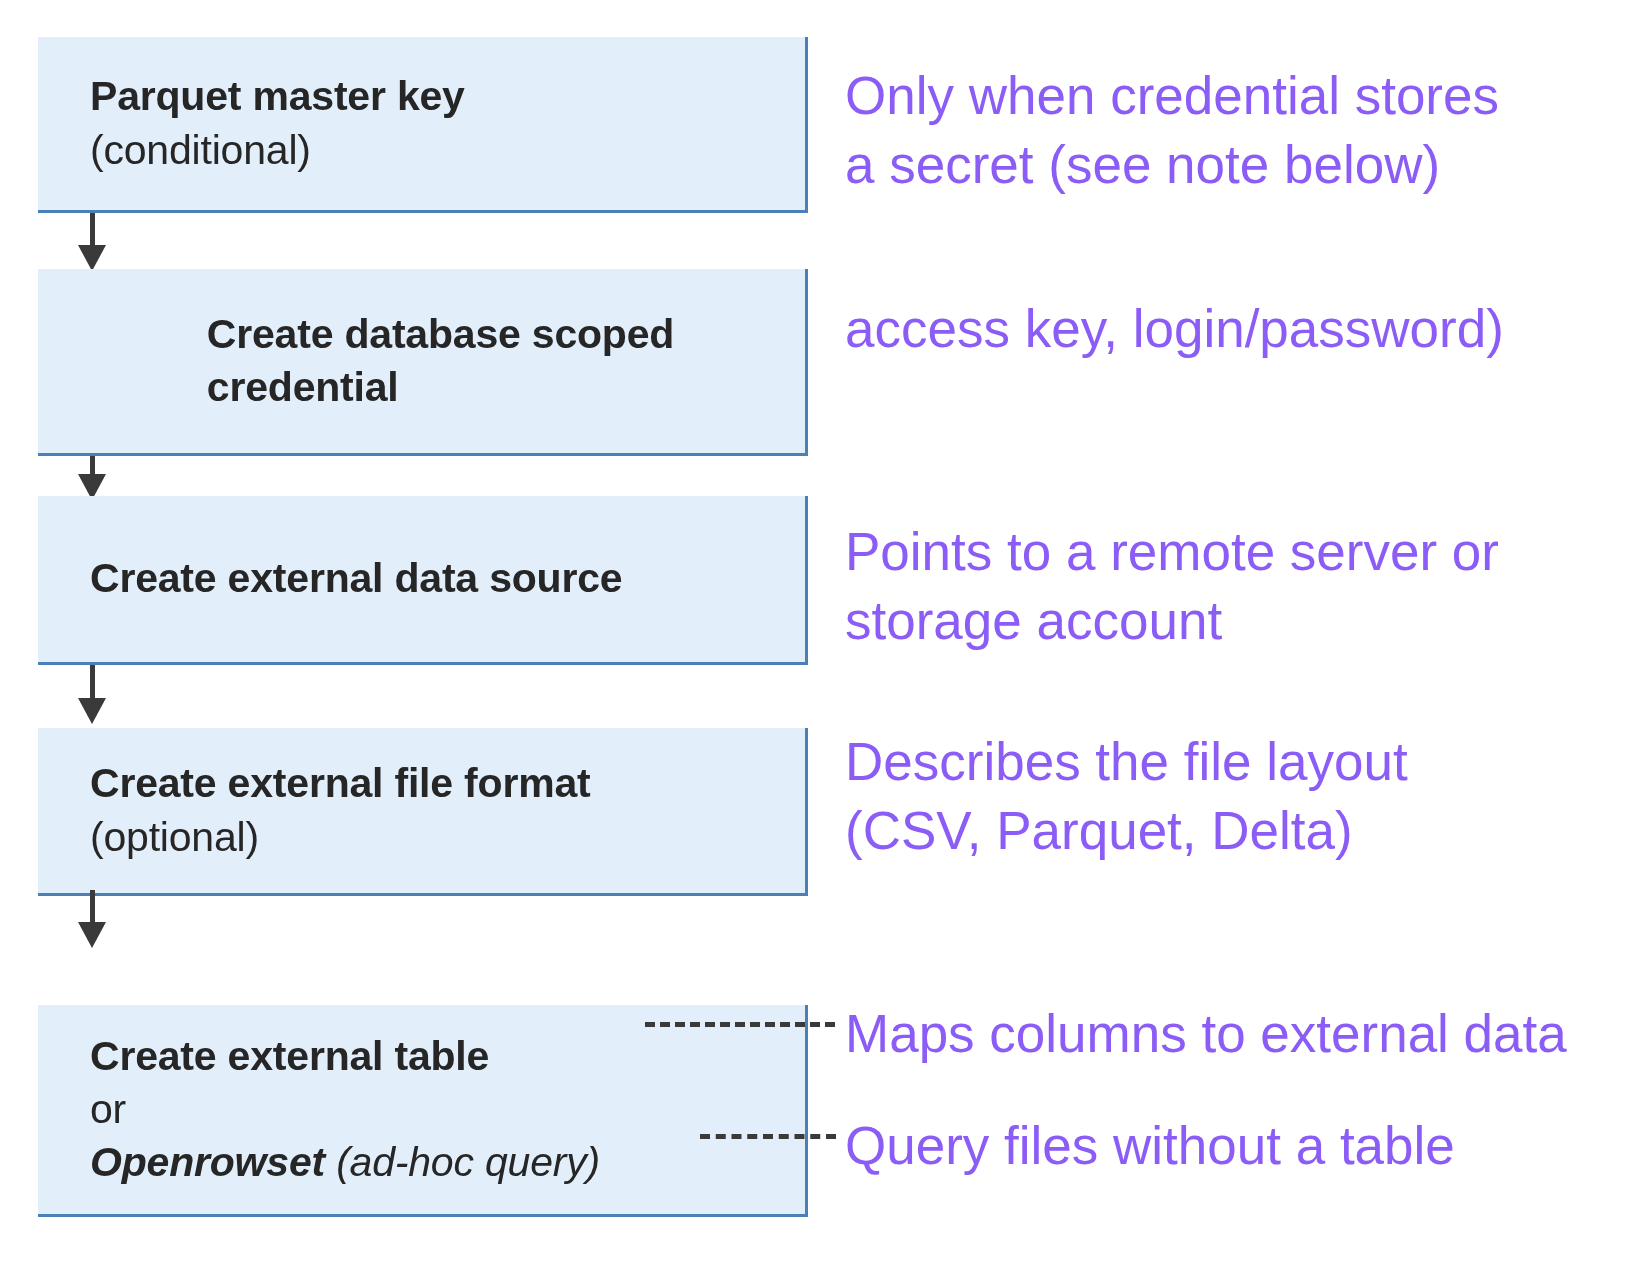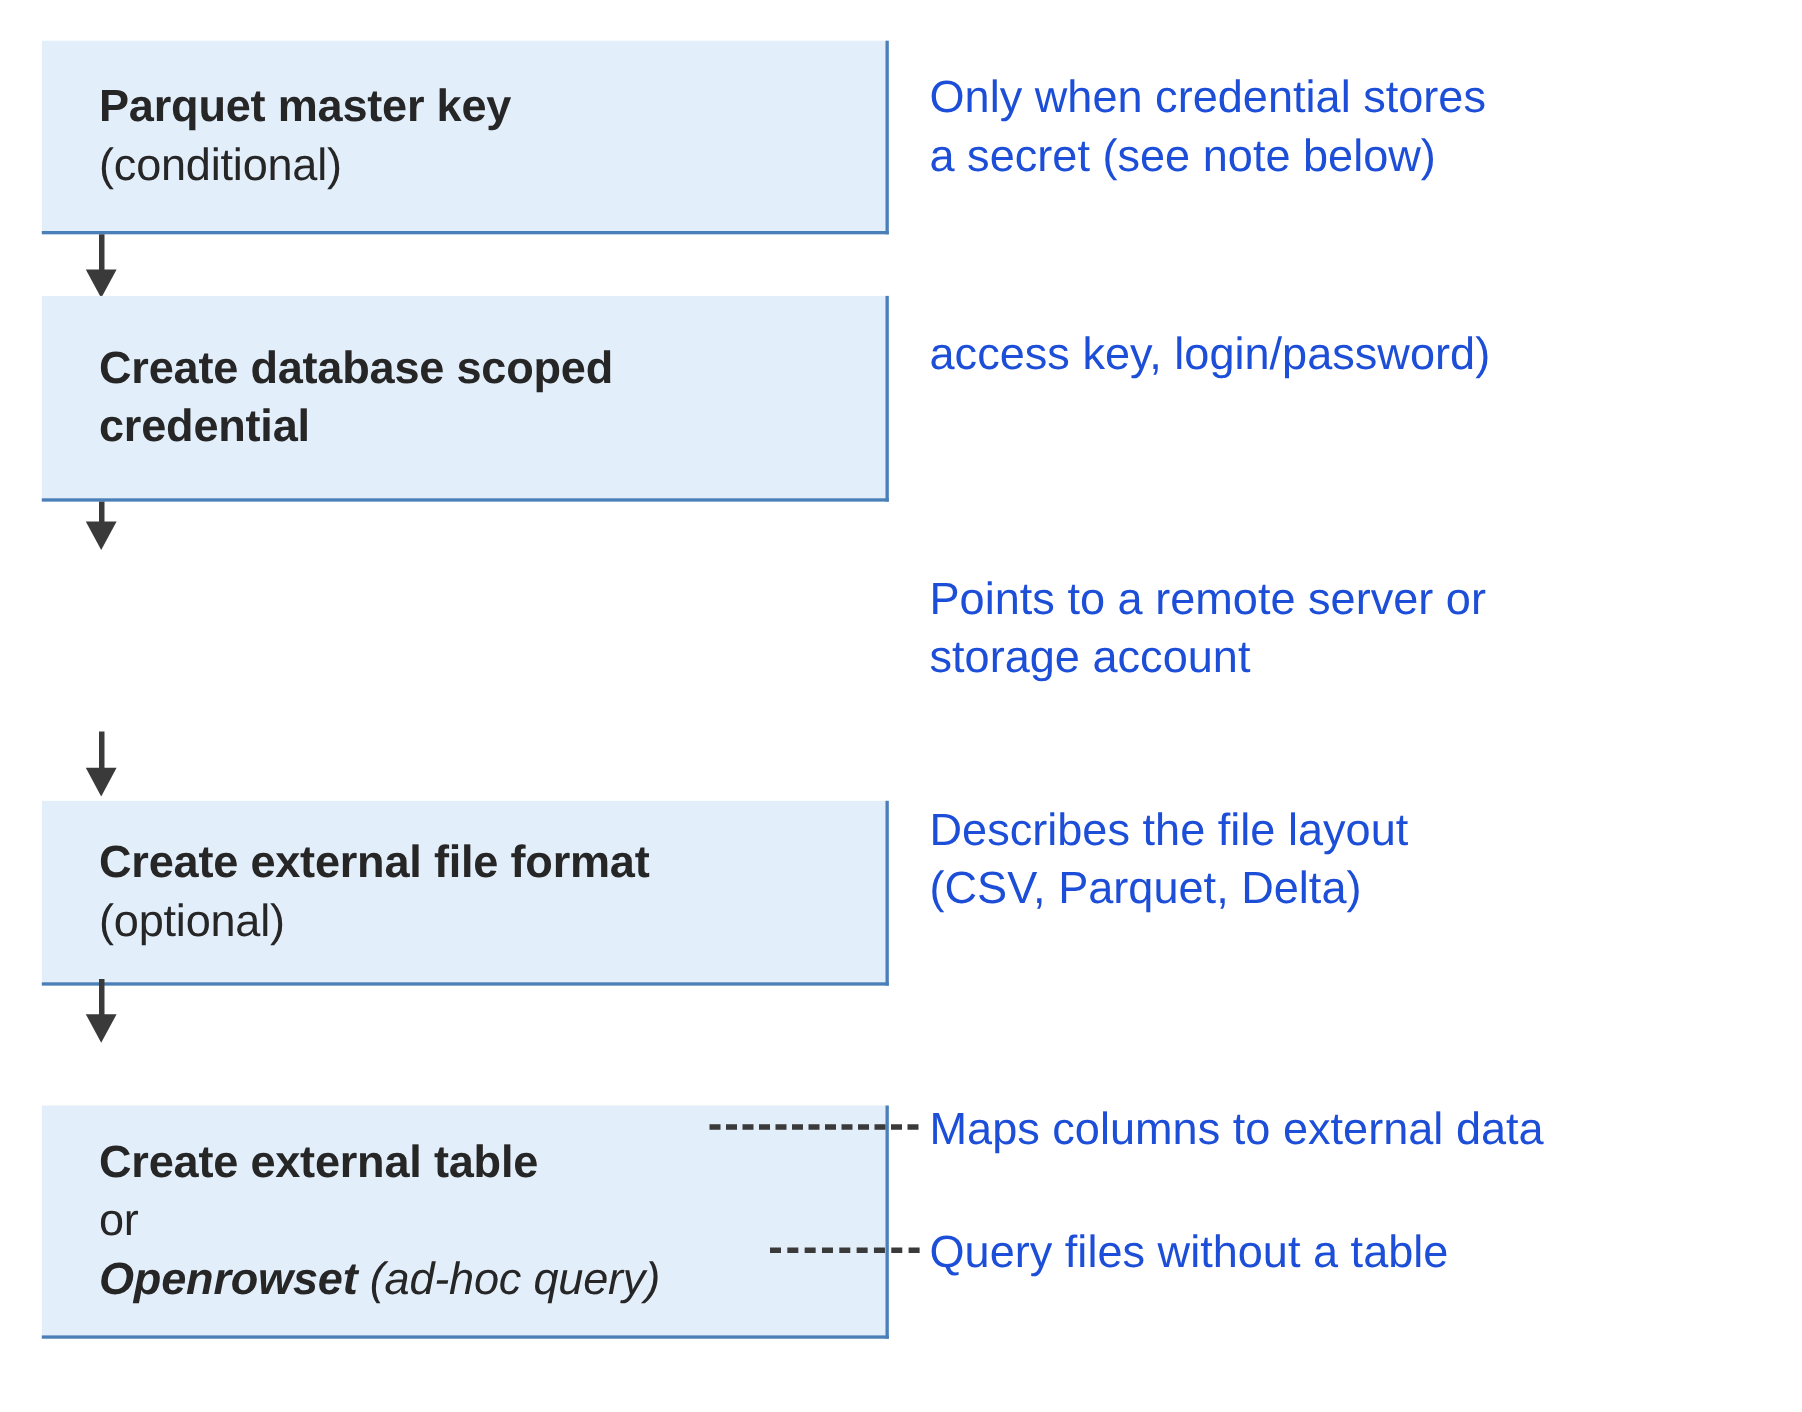--- a/index.html
+++ b/index.html
@@ -54,21 +54,21 @@
   }
   .step-line.mixed {
     font-weight: normal;
     font-style: italic;
   }
   .step-line.mixed .b {
     font-weight: bold;
   }
 
   #box-1 { top: 37px;   height: 176px; }
-  #box-2 { top: 269px;  height: 187px; }
+  #box-2 { top: 269px;  height: 187px; align-items: center; }
   #box-3 { top: 496px;  height: 169px; }
   #box-4 { top: 728px;  height: 168px; }
   #box-5 { top: 1005px; height: 212px; }
 
   
   .arrow {
     position: absolute;
     left: 84px;
     width: 16px;
   }
@@ -104,24 +104,24 @@
 
   #arrow-4 { top: 890px; height: 58px; }
   #arrow-4 .shaft { height: 36px; }
   #arrow-4 .head  { top: 32px; }
 
   
   .note {
     position: absolute;
     left: 845px;
     width: 780px;
-    font-size: 41px;
+    font-size: 53px;
     line-height: 1.30;
     font-weight: normal;
-    color: #1d4ed8;
+    color: #8b5cf6;
   }
   .note-line { white-space: nowrap; }
 
   #note-1 { top: 62px; }
   #note-2 { top: 295px; }
   #note-3 { top: 518px; }
   #note-4 { top: 728px; }
   #note-5a { top: 1000px; }
   #note-5b { top: 1112px; }
 
@@ -163,20 +163,25 @@
   </div>
   <div class="note" id="note-2">
     <div class="note-line">access key, login/password)</div>
   </div>
 
   <div class="arrow" id="arrow-2">
     <div class="shaft"></div>
     <div class="head"></div>
   </div>
 
+  <div class="step-box" id="box-3">
+    <div class="lines">
+      <div class="step-line bold">Create external data source</div>
+    </div>
+  </div>
   <div class="note" id="note-3">
     <div class="note-line">Points to a remote server or</div>
     <div class="note-line">storage account</div>
   </div>
 
   <div class="arrow" id="arrow-3">
     <div class="shaft"></div>
     <div class="head"></div>
   </div>
 

